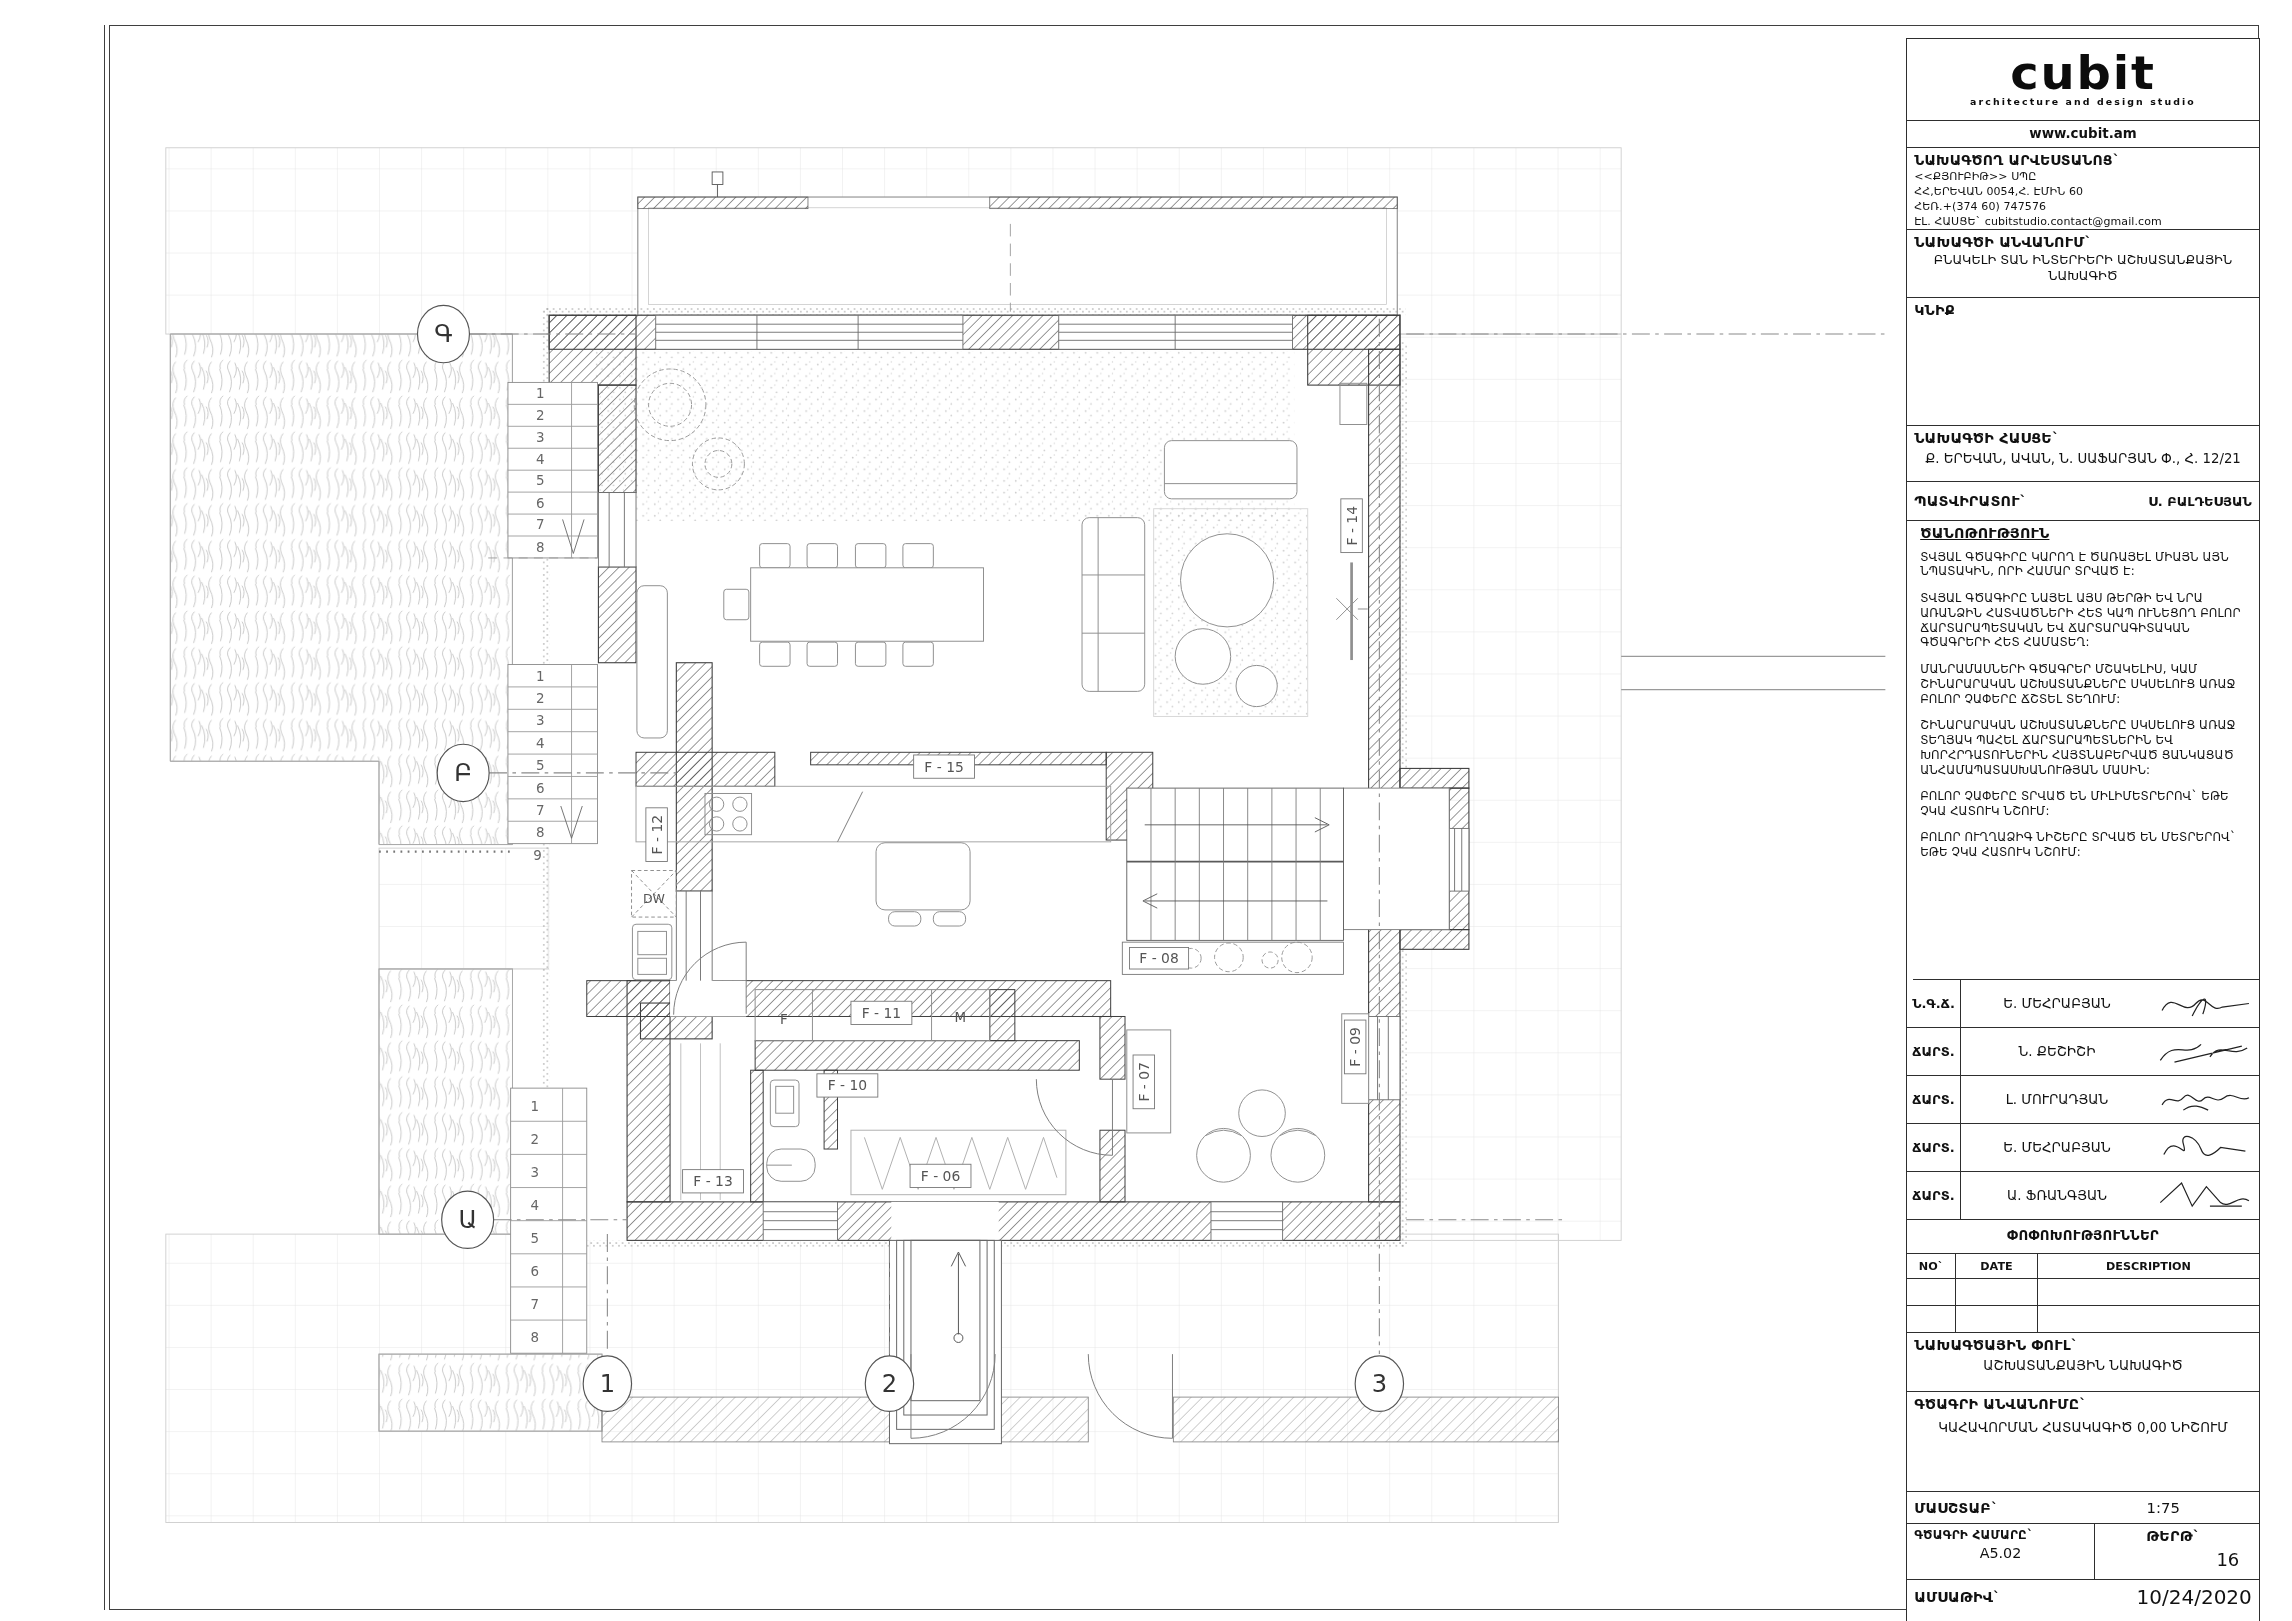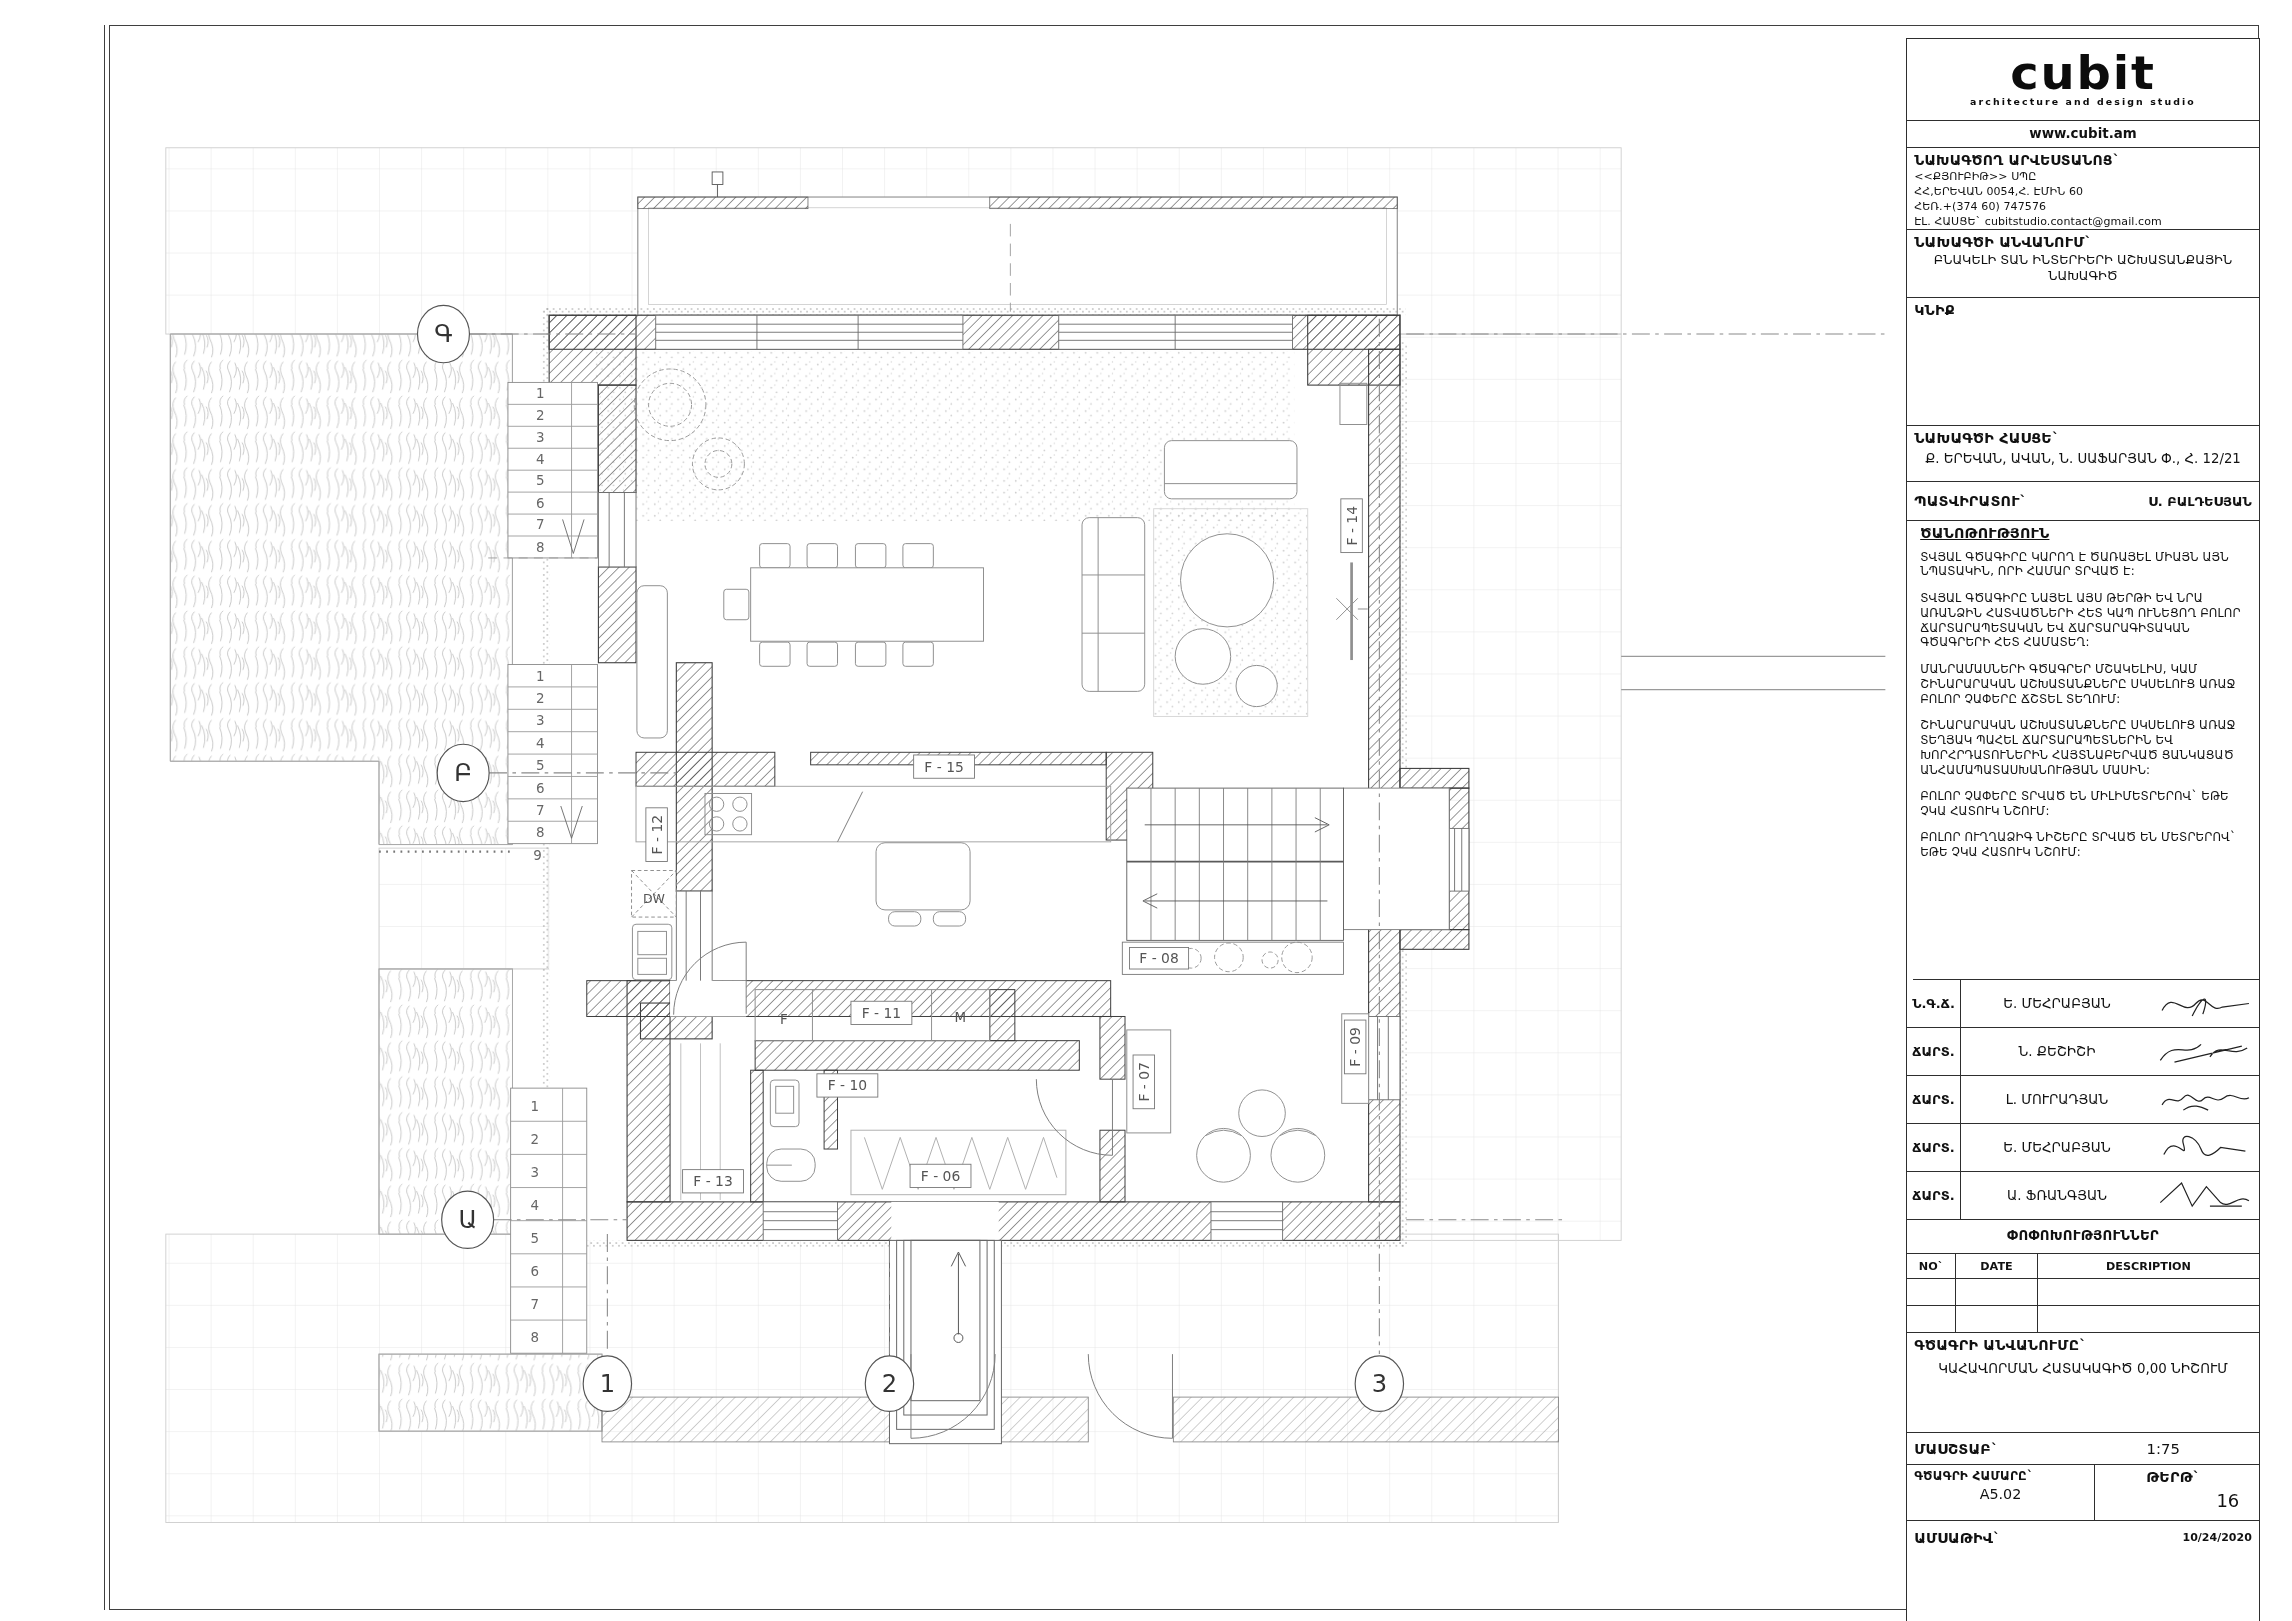--- a/index.html
+++ b/index.html
@@ -48,21 +48,21 @@
   .tb-draw .val{font-size:13.4px;font-weight:500;text-align:center;margin-top:7.2px;line-height:1.4;}
   .tb-scale{height:32px;display:flex;align-items:center;justify-content:space-between;}
   .tb-scale .val{font-size:14.8px;font-weight:500;margin-right:72px;}
   .tb-numrow{display:flex;height:56px;border-bottom:1.4px solid #2e2e2e;flex:0 0 auto;box-sizing:border-box;}
   .tb-num{width:188px;border-right:1.4px solid #2e2e2e;box-sizing:border-box;padding:3.6px 7.2px;}
   .tb-num .val{font-size:14.3px;font-weight:500;text-align:center;margin-top:3.6px;}
   .tb-num .tb-h{font-size:12px;}
   .tb-sheet{flex:1;padding:3.6px 7.2px;margin-left:44px;}
   .tb-sheet .val{font-size:18px;text-align:right;margin-top:5.4px;padding-right:12.5px;}
   .tb-date{height:33px;display:flex;align-items:center;justify-content:space-between;border-bottom:none;}
-  .tb-date .val{font-size:11px;font-weight:700;}
+  .tb-date .val{font-size:20px;font-weight:400;}
 </style>
 </head>
 <body>
 
 <div id="sheet">
 
 <svg id="plan-svg" width="2293" height="1621" viewBox="0 0 2560 1810">
   <defs>
     <pattern id="tiles" width="47" height="47" patternUnits="userSpaceOnUse">
       <path d="M47 0H0V47" fill="none" stroke="#e2e2e2" stroke-width="1"></path>
@@ -653,20 +653,24 @@
     <div class="chg-cell"></div>
     <div class="chg-cell"></div>
     <div class="chg-cell"></div>
   </div>
   <div class="chg-grid chg-row">
     <div class="chg-cell"></div>
     <div class="chg-cell"></div>
     <div class="chg-cell"></div>
   </div>
 
+  <div class="tb-sec tb-phase">
+    <div class="tb-h">ՆԱԽԱԳԾԱՅԻՆ ՓՈՒԼ`</div>
+    <div class="val">ԱՇԽԱՏԱՆՔԱՅԻՆ ՆԱԽԱԳԻԾ</div>
+  </div>
 
   <div class="tb-sec tb-draw">
     <div class="tb-h">ԳԾԱԳՐԻ ԱՆՎԱՆՈՒՄԸ`</div>
     <div class="val" style="max-width:296px;margin-left:auto;margin-right:auto;">ԿԱՀԱՎՈՐՄԱՆ ՀԱՏԱԿԱԳԻԾ 0,00 ՆԻՇՈՒՄ</div>
   </div>
 
   <div class="tb-sec tb-scale">
     <span class="tb-h">ՄԱՍՇՏԱԲ`</span>
     <span class="val">1:75</span>
   </div>

